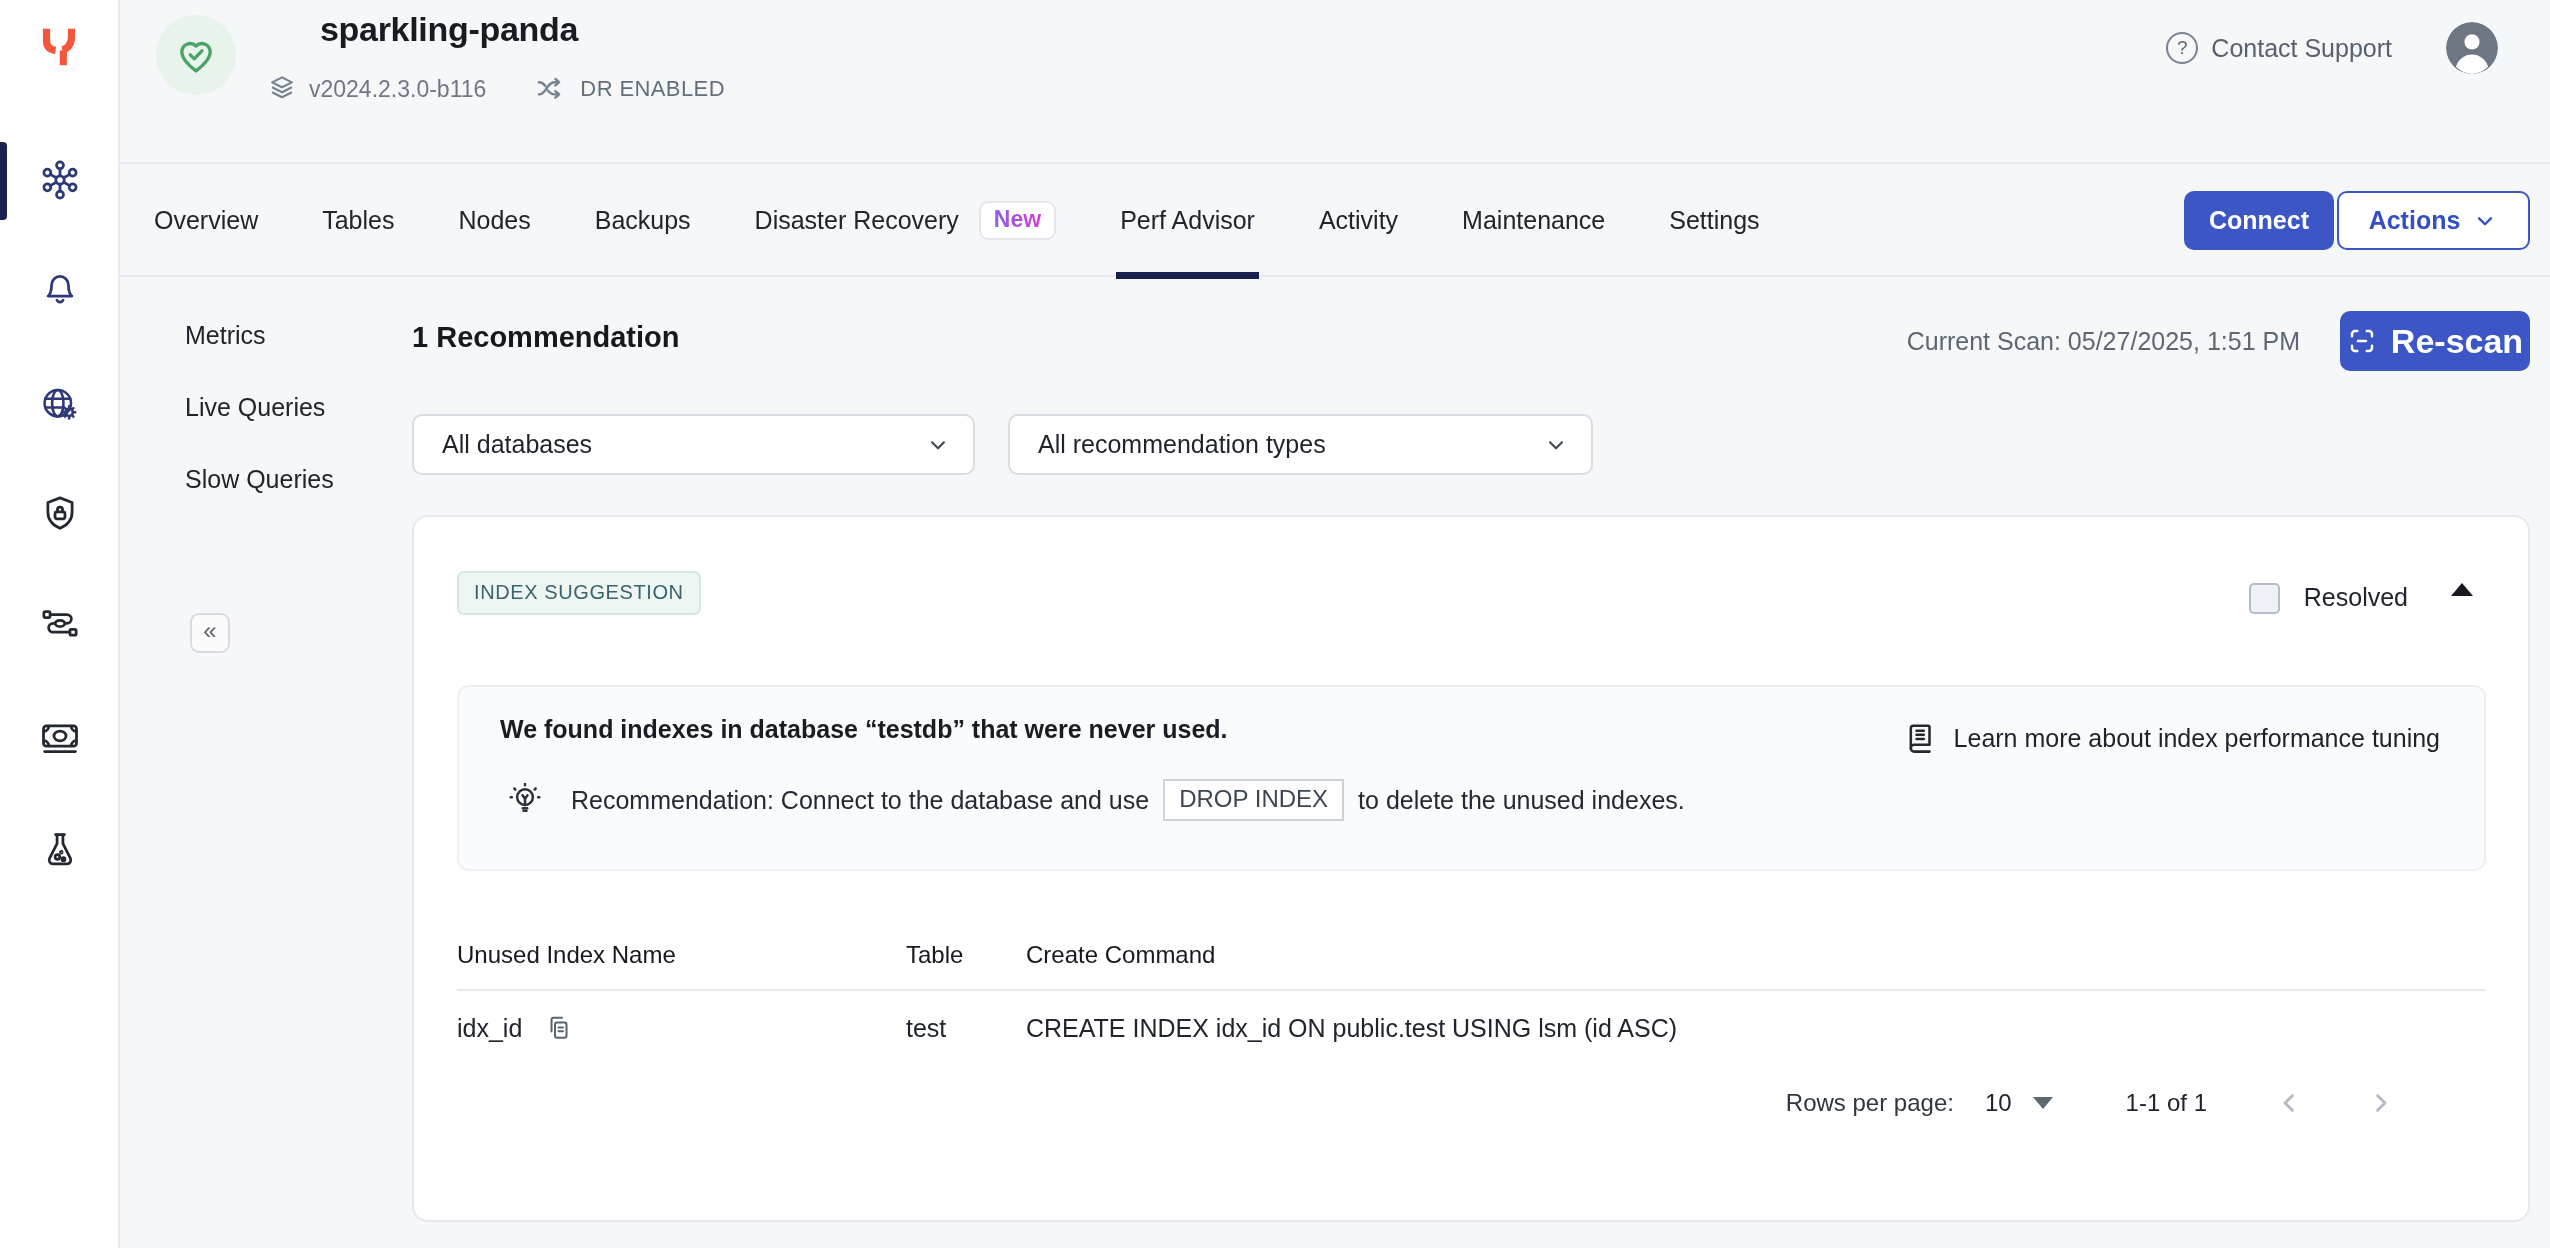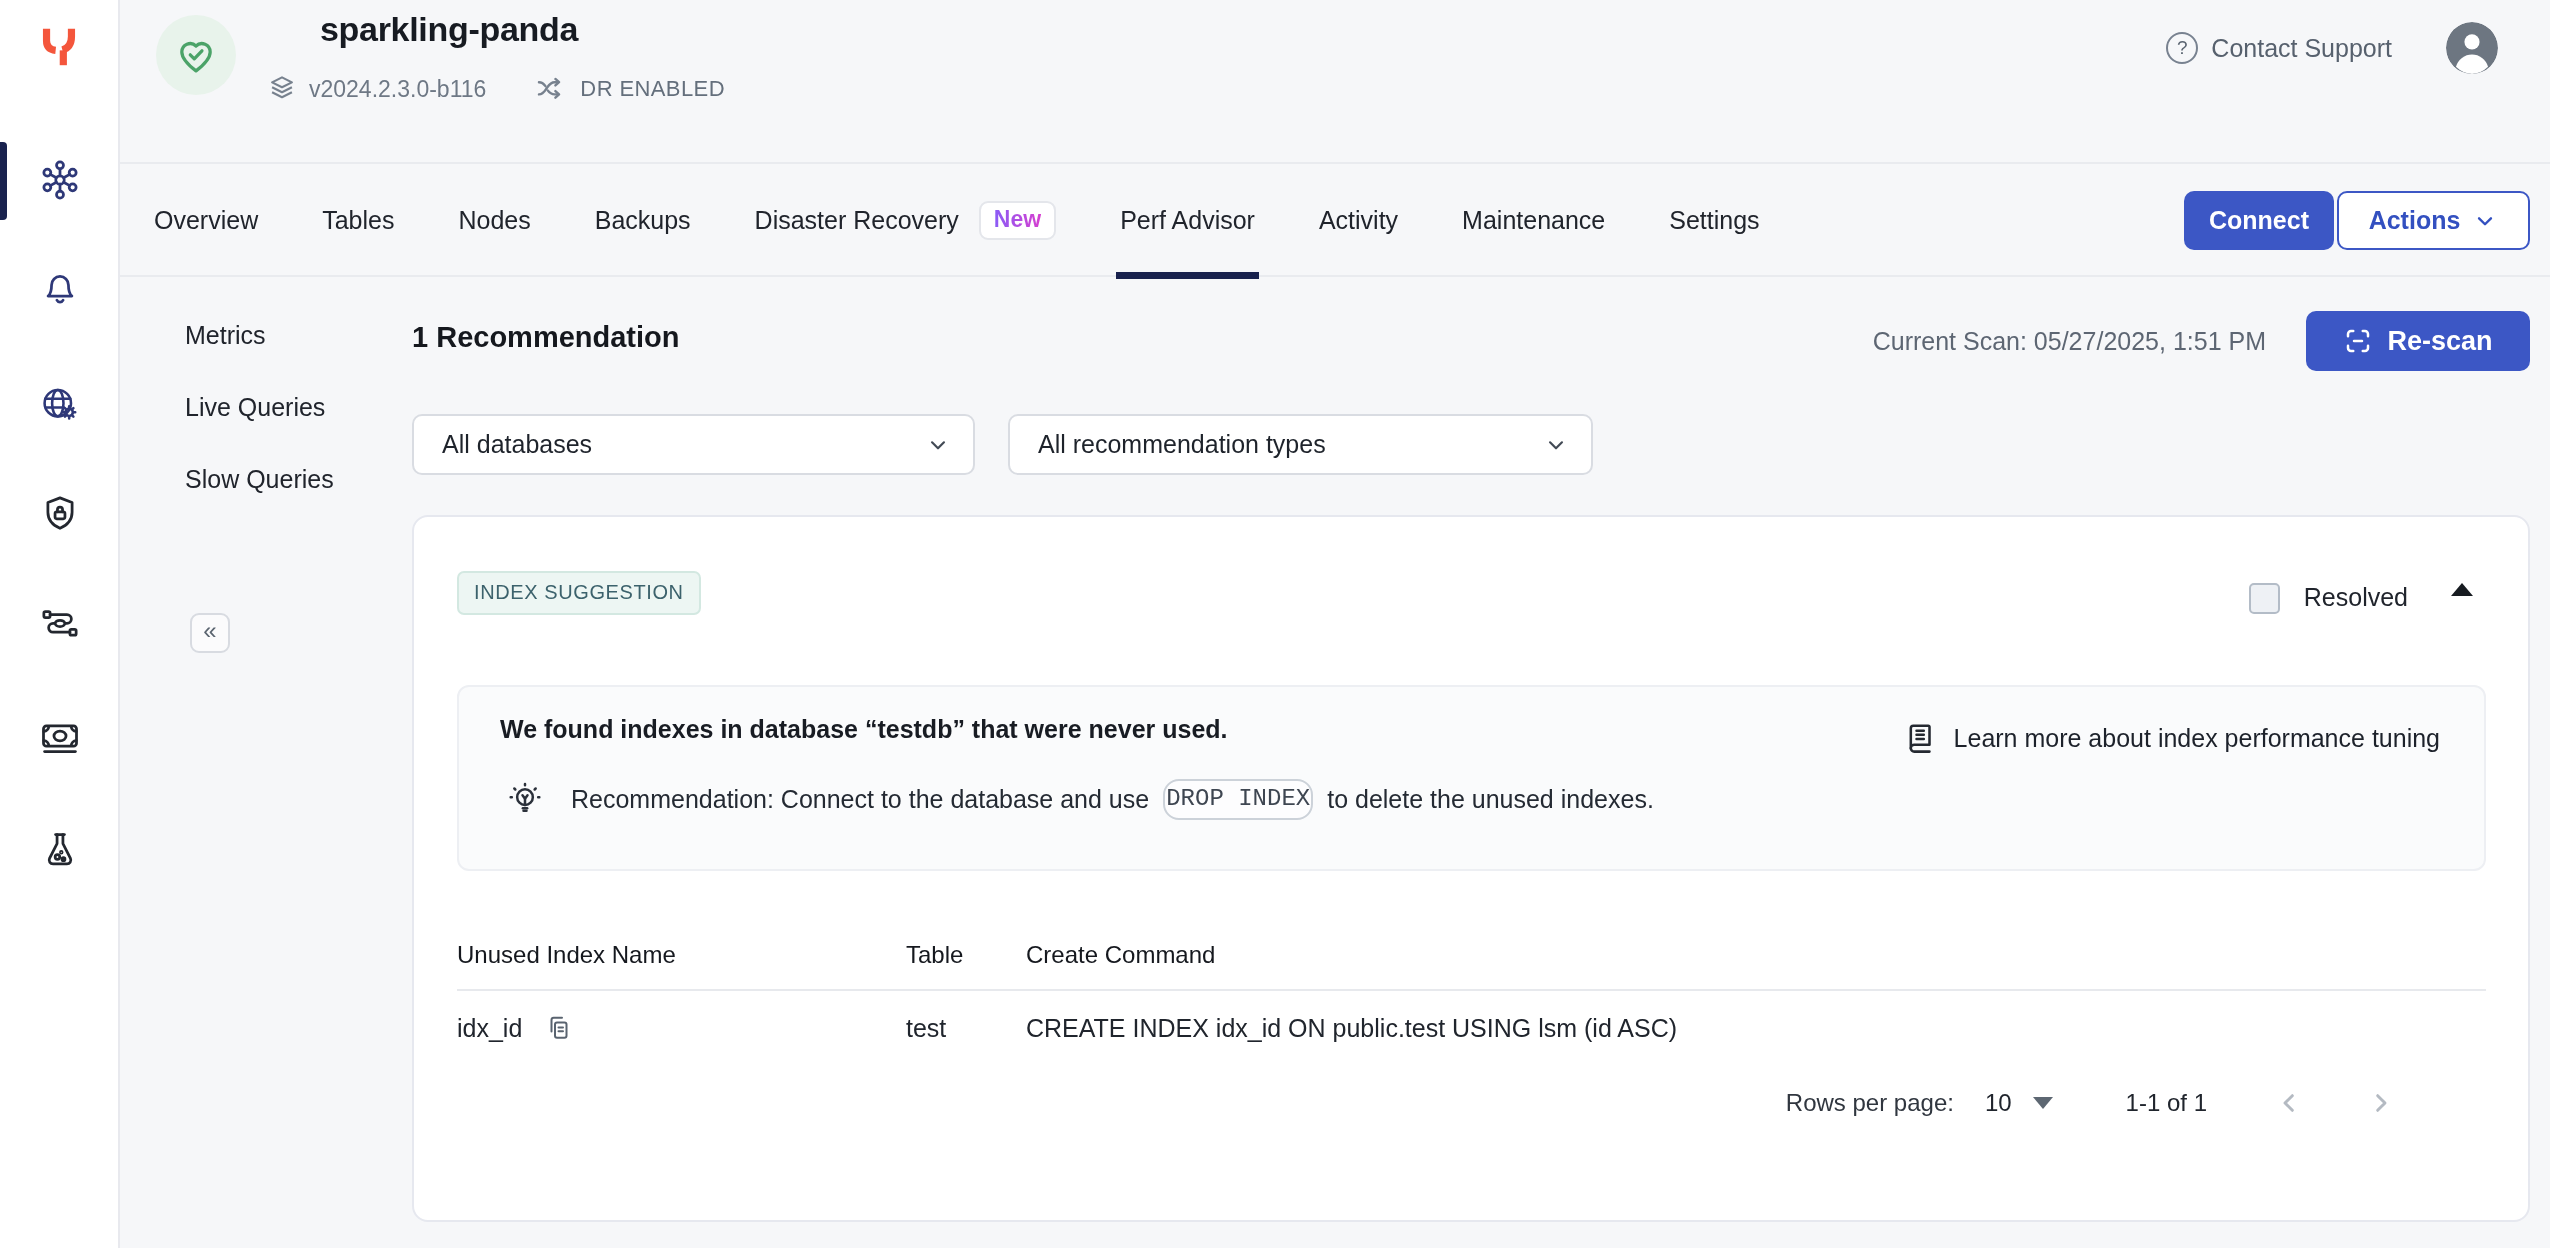--- a/index.html
+++ b/index.html
@@ -119,22 +119,22 @@
   .main{ position:absolute; left:412px; top:277px; width:2118px; }
   .page-heading{
     position:absolute; left:0; top:44px;
     font-size:29px; font-weight:700; color:#15181e;
   }
   .scan-row{
     position:absolute; right:0; top:34px; display:flex; align-items:center; gap:40px;
   }
   .scan-label{ font-size:25px; color:#5d6673; }
   .btn-rescan{
-    width:224px; height:60px; background:#3c57c5; border:none; border-radius:10px;
-    color:#ffffff; font-size:27px; font-weight:700; font-family:inherit; cursor:pointer;
+    width:190px; height:60px; background:#3c57c5; border:none; border-radius:10px;
+    color:#ffffff; font-size:34px; font-weight:700; font-family:inherit; cursor:pointer;
     display:flex; align-items:center; justify-content:center; gap:14px;
   }
   .filters{ position:absolute; left:0; top:137px; display:flex; gap:33px; }
   .select-box{
     height:61px; background:#ffffff; border:2px solid #d9dce2; border-radius:10px;
     display:flex; align-items:center; justify-content:space-between;
     padding:0 22px 0 28px; font-size:25px; color:#1e232b; cursor:pointer;
   }
   .select-db{ width:563px; }
   .select-type{ width:585px; }
@@ -175,22 +175,22 @@
   .learn-more{
     position:absolute; right:44px; top:32px; display:flex; align-items:center; gap:15px;
     cursor:pointer;
   }
   .learn-more-label{ font-size:25px; color:#1d222b; }
   .advice-line{
     position:absolute; left:46px; top:92px; display:flex; align-items:center; gap:26px;
   }
   .advice-text{ font-size:25px; color:#242a33; display:flex; align-items:center; }
   .code-chip{
-    margin:0 14px; background:#fdfdfe; border:2px solid #ccd2d9; border-radius:16px;
-    padding:4px 1px 6px; font-size:24px; color:#3e4651; white-space:nowrap;font-family:Liberation Mono, monospace;
+    margin:0 14px; background:#fdfdfe; border:2px solid #ccd2d9; border-radius:0;
+    padding:4px 14px 6px; font-size:24px; color:#3e4651; white-space:nowrap;
   }
   .tbl-head, .tbl-row{
     position:absolute; left:43px; right:42px;
     display:grid; grid-template-columns:449px 120px 1fr; align-items:center;
   }
   .tbl-head{ top:424px; font-size:24px; font-weight:400; color:#15181e; }
   .tbl-divider{
     position:absolute; left:43px; right:42px; top:472px; height:2px; background:#e7e9ed;
   }
   .tbl-row{ top:496px; font-size:25px; color:#20252d; }

